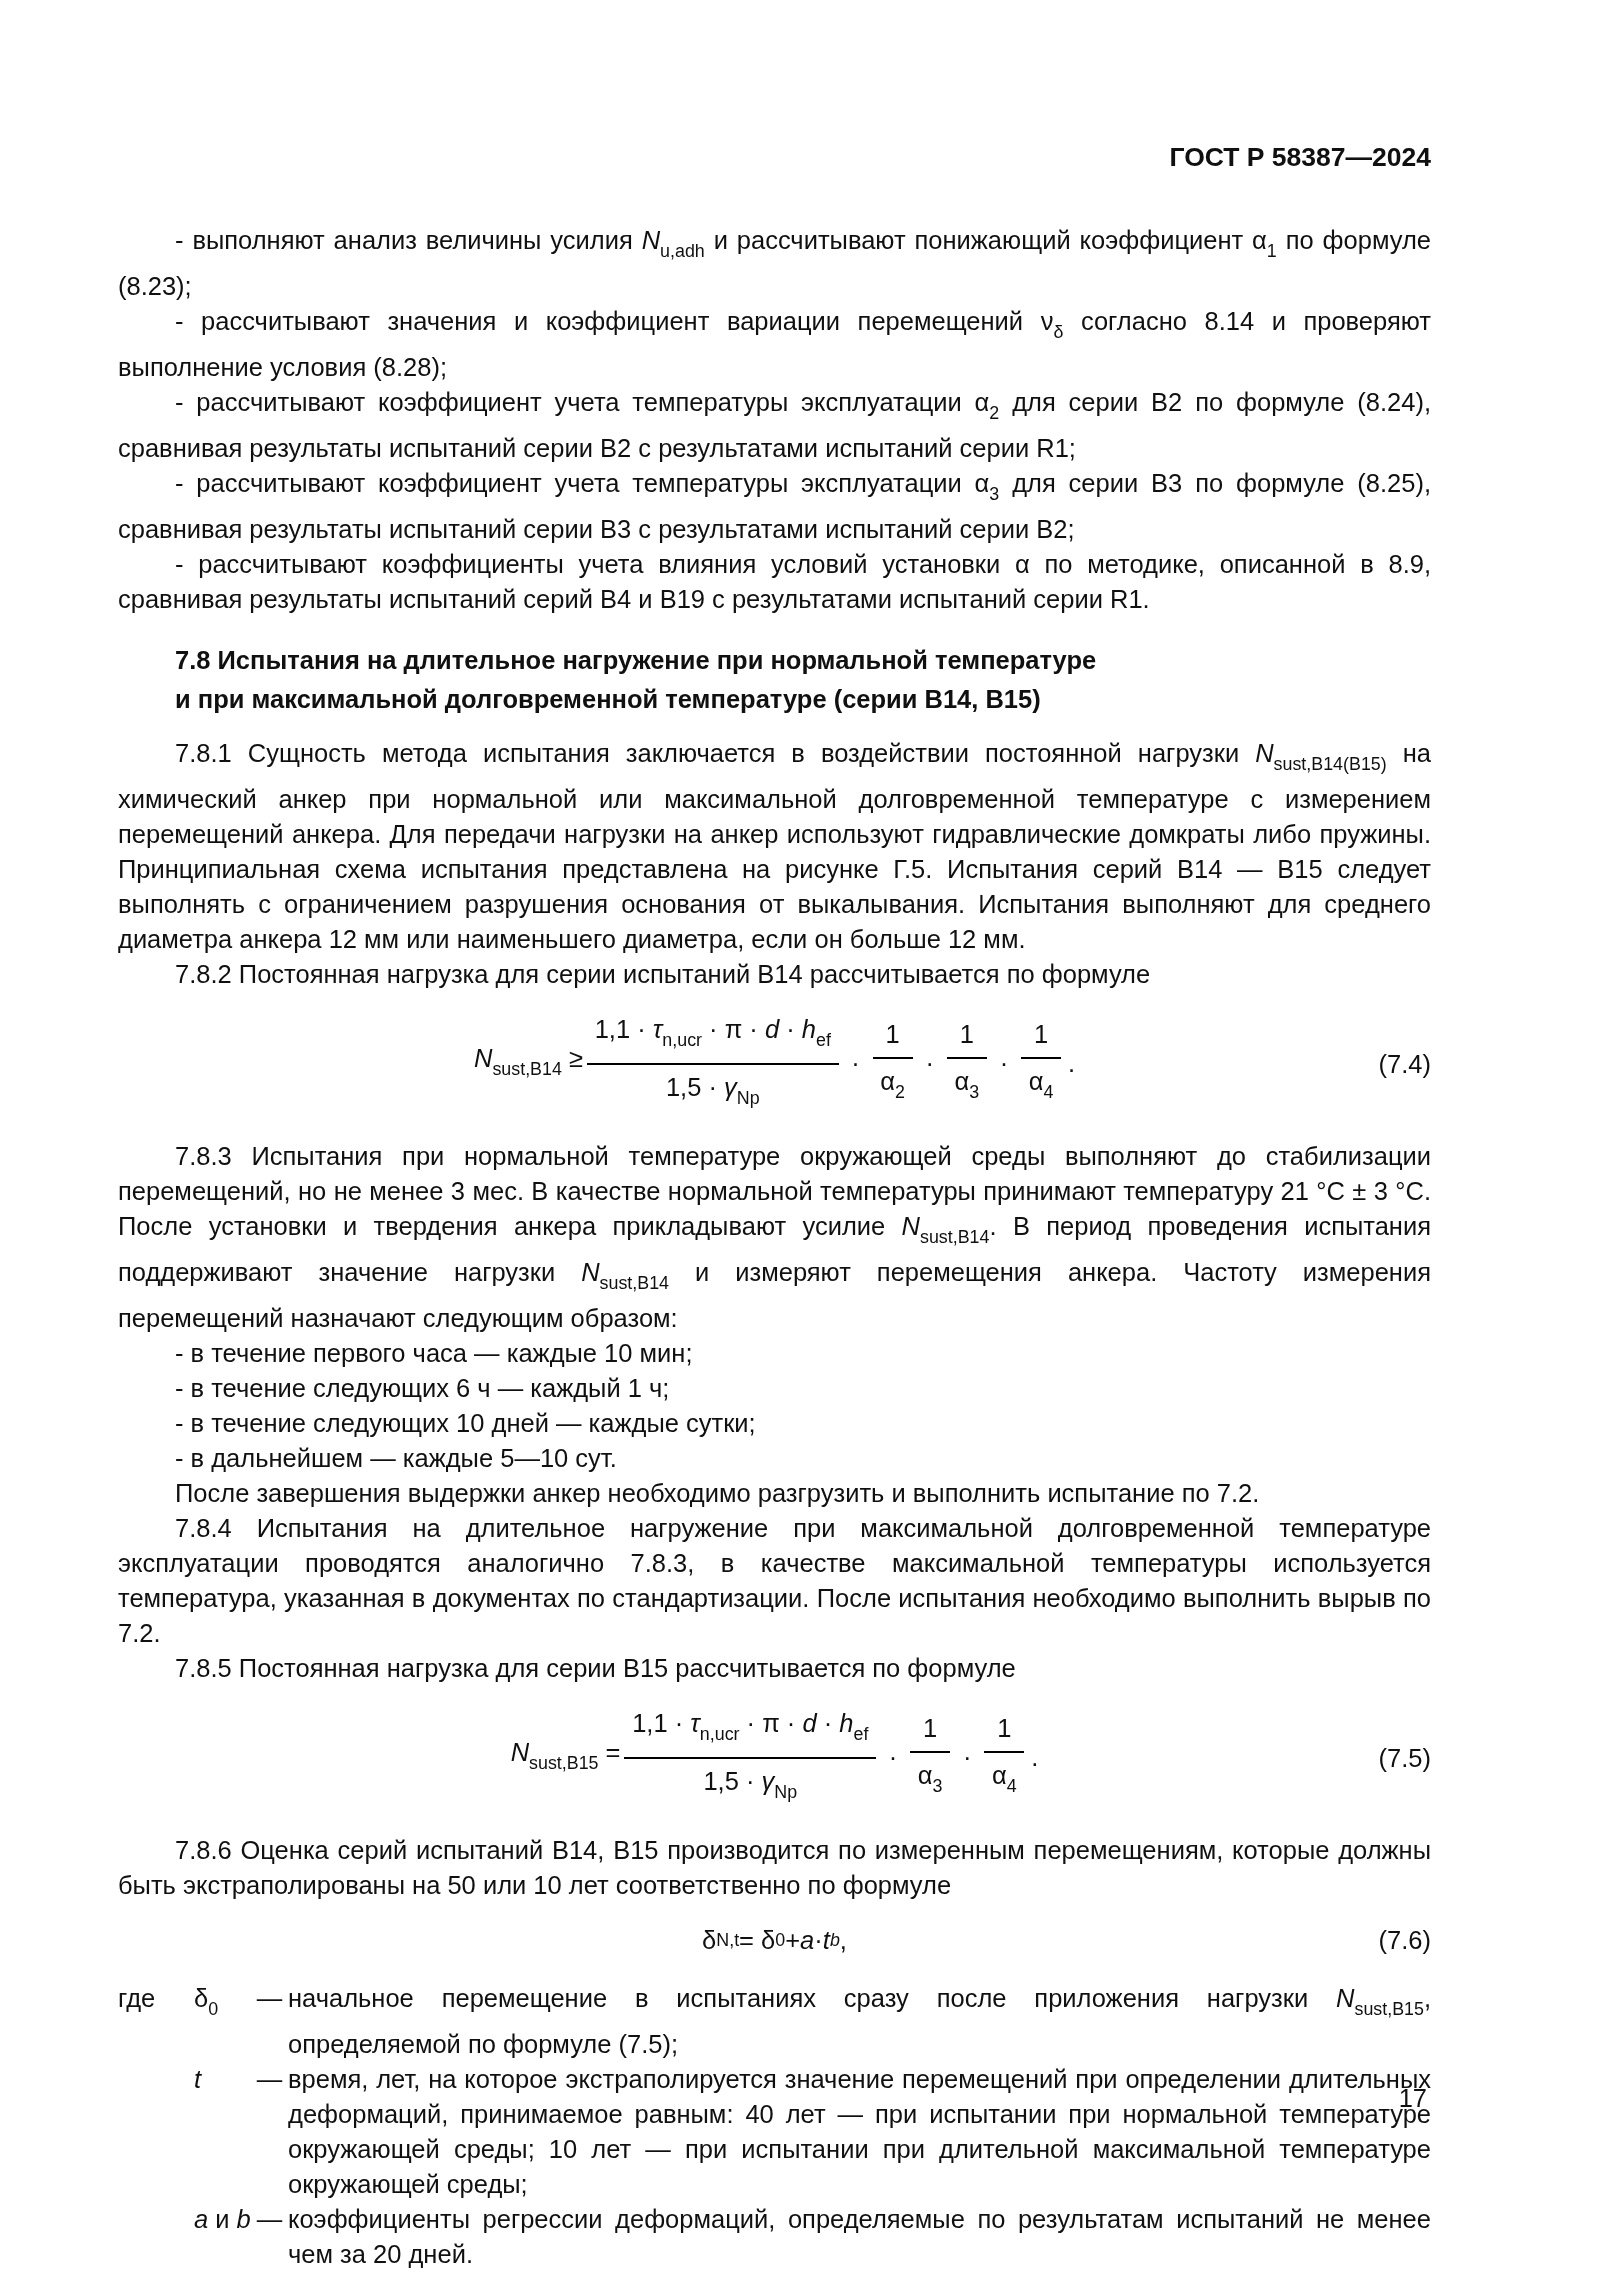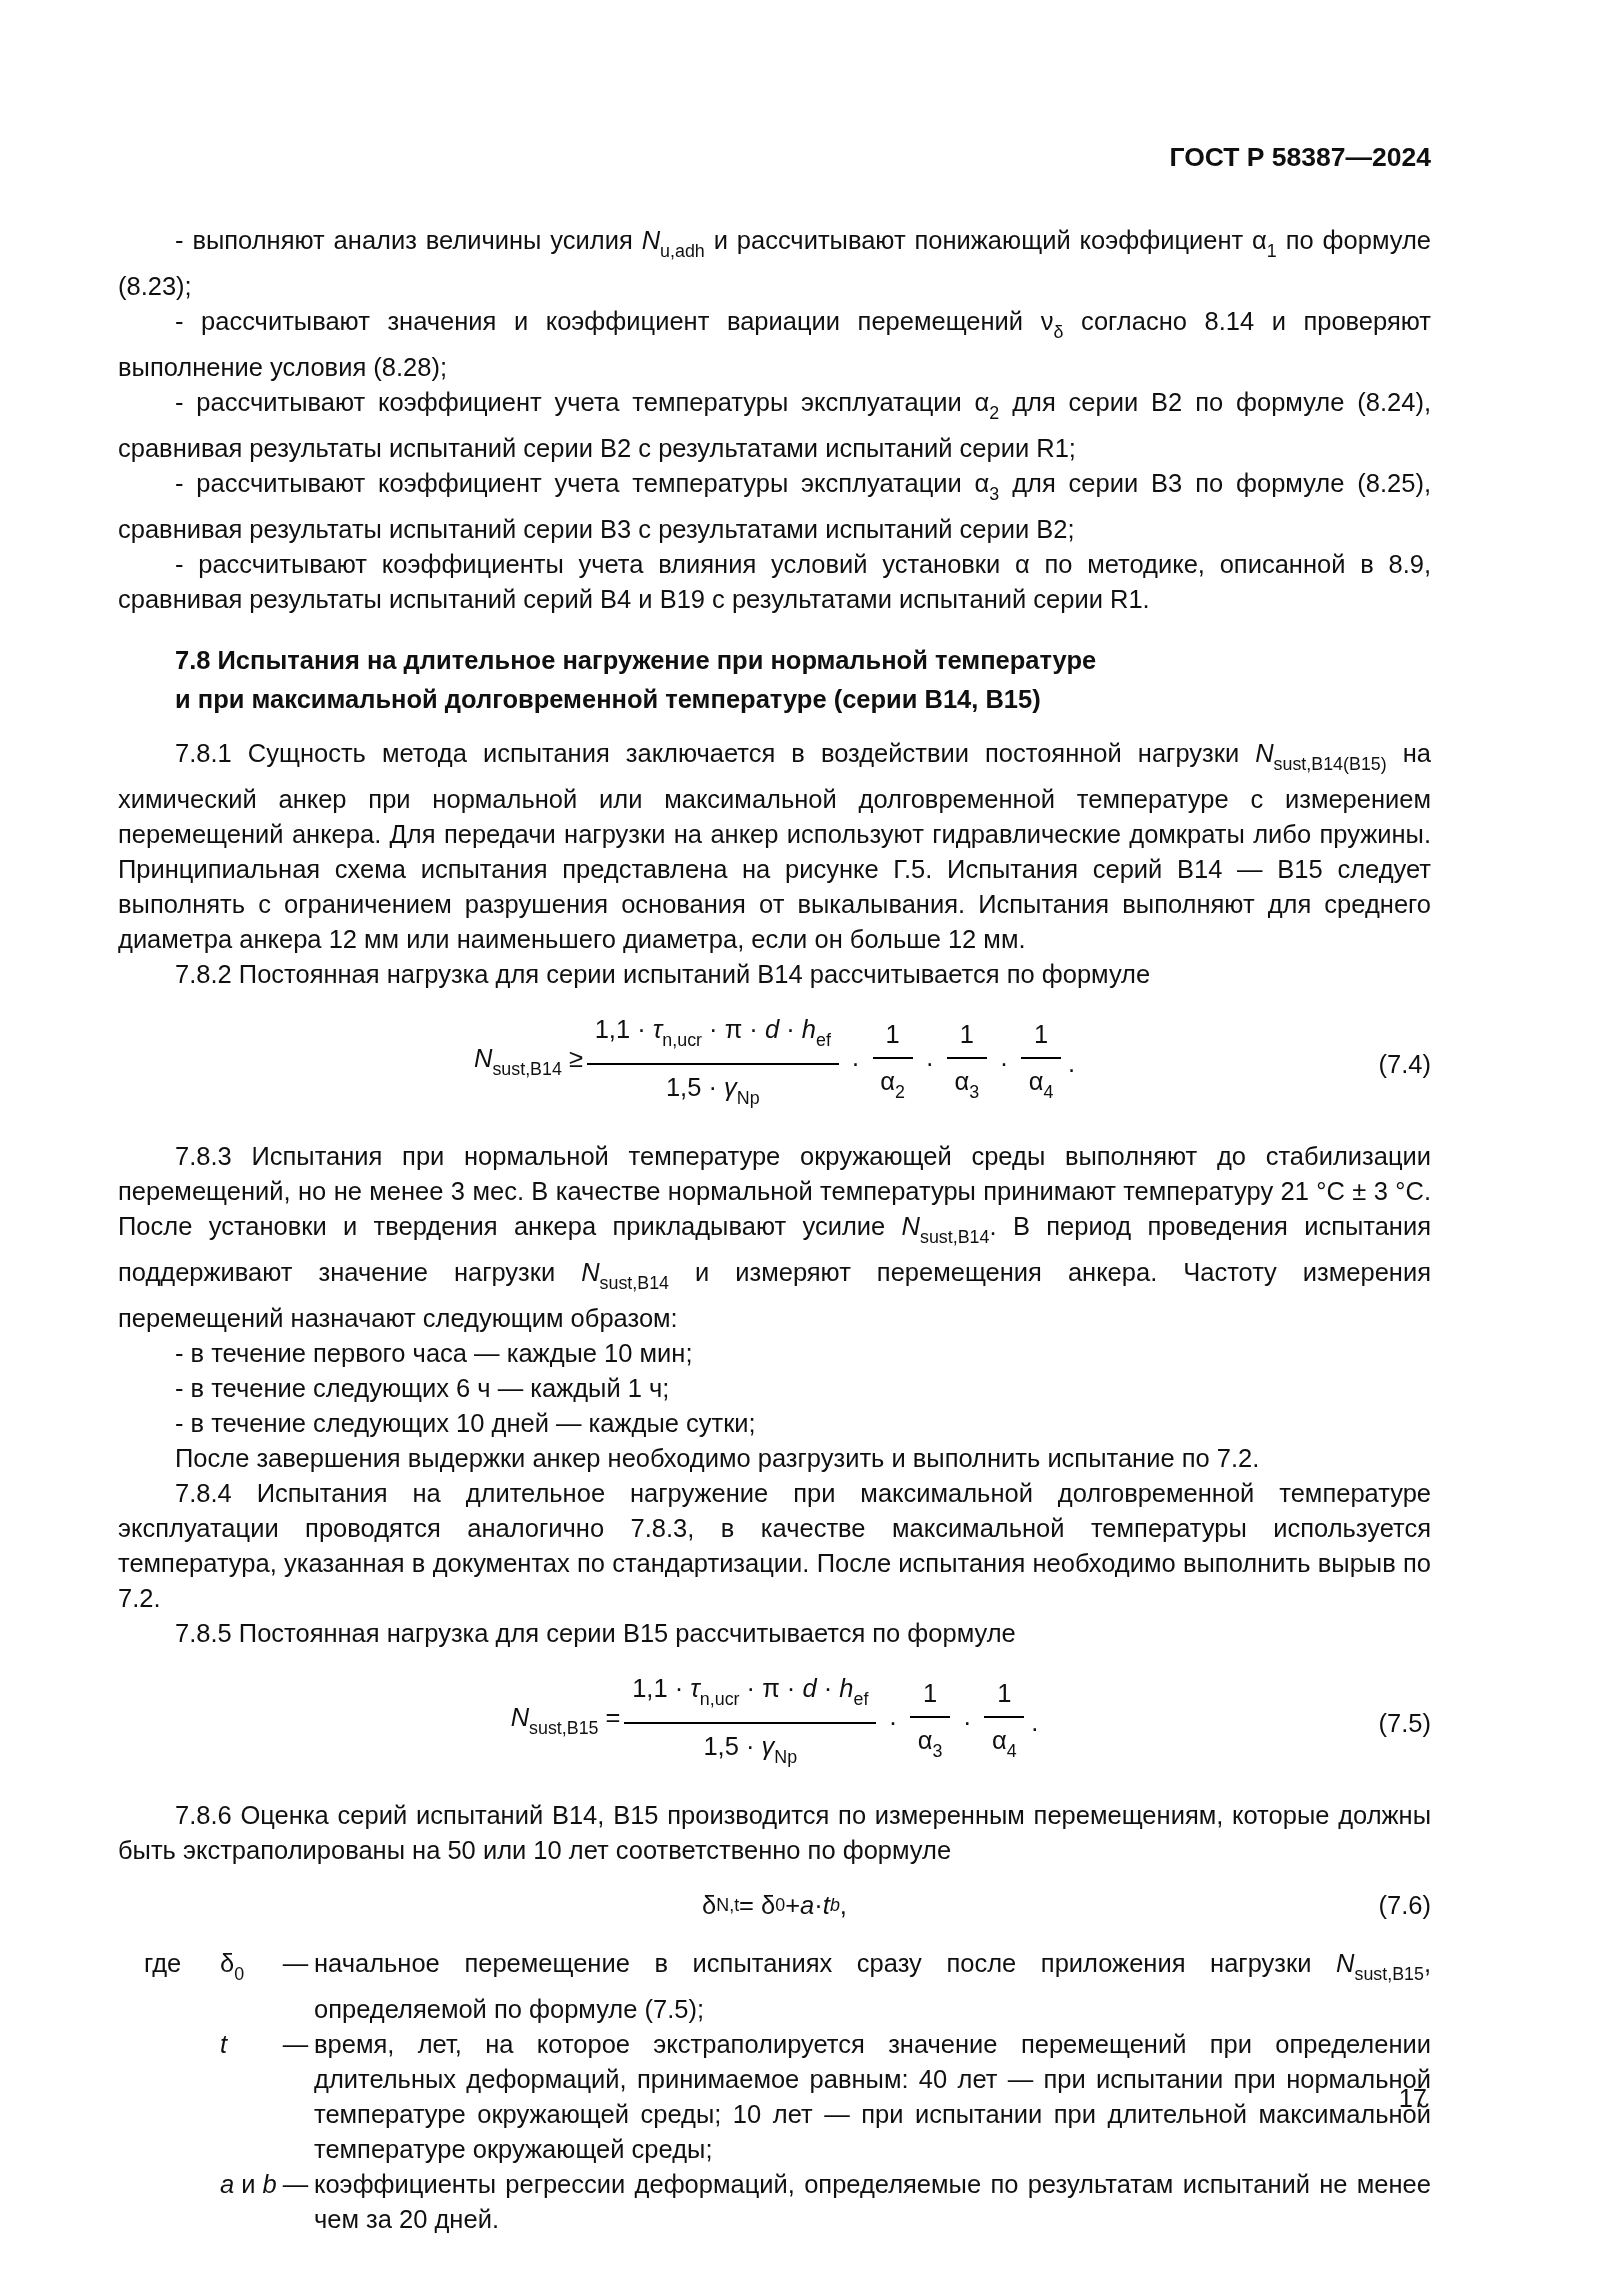--- a/index.html
+++ b/index.html
@@ -26,21 +26,21 @@
     position:relative;display:flex;justify-content:center;align-items:center;
     margin:19.6px 0 23.5px;
   }
   .formula{display:flex;align-items:center;}
   .formula-num{position:absolute;right:0;top:50%;transform:translateY(-50%);}
   .frac{display:inline-flex;flex-direction:column;text-align:center;margin:0 3.9px;}
   .frac .fnum{padding:0 7.8px 4.9px;}
   .frac .fden{border-top:2.9px solid #000;padding:4.9px 7.8px 0;}
   .fdot{margin:0 8.8px;}
   .fend{margin-left:2.9px;}
-  .where-row{display:grid;grid-template-columns:76px 57px 37px auto;margin-left:26px;}
+  .where-row{display:grid;grid-template-columns:76px 57px 37px auto;}
   .where-term{text-align:left;}
   .where-dash{text-align:center;}
   .where-def{text-align:justify;}
   .page-number{
     position:absolute;right:194px;bottom:180px;
     font-size:25.5px;
   }
   
   .seg-i{font-style:italic;}
   .seg-sub{font-size:0.7em;vertical-align:-0.45em;}
@@ -94,20 +94,21 @@
         <span class="fend">.</span>
       </div>
       <span class="formula-num">(7.4)</span>
     </div>
 
     <p class="para"><span>7.8.3 Испытания при нормальной температуре окружающей среды выполняют до стабилизации перемещений, но не менее 3 мес. В качестве нормальной температуры принимают температуру 21 °С ± 3 °С. После установки и твердения анкера прикладывают усилие </span><span class="seg-i">N</span><span class="seg-isub">sust</span><span class="seg-sub">,В14</span><span>. В период проведения испытания поддерживают значение нагрузки </span><span class="seg-i">N</span><span class="seg-isub">sust</span><span class="seg-sub">,В14</span><span> и измеряют перемещения анкера. Частоту измерения перемещений назначают следующим образом:</span></p>
 
     <p class="list-line">- в течение первого часа — каждые 10 мин;</p>
     <p class="list-line">- в течение следующих 6 ч — каждый 1 ч;</p>
     <p class="list-line">- в течение следующих 10 дней — каждые сутки;</p>
+    <p class="list-line">- в дальнейшем — каждые 5—10 сут.</p>
 
     <p class="para">После завершения выдержки анкер необходимо разгрузить и выполнить испытание по 7.2.</p>
     <p class="para">7.8.4 Испытания на длительное нагружение при максимальной долговременной температуре эксплуатации проводятся аналогично 7.8.3, в качестве максимальной температуры используется температура, указанная в документах по стандартизации. После испытания необходимо выполнить вырыв по 7.2.</p>
     <p class="para">7.8.5 Постоянная нагрузка для серии В15 рассчитывается по формуле</p>
 
     <div class="formula-row">
       <div class="formula">
         <span><span class="seg-i">N</span><span class="seg-isub">sust</span><span class="seg-sub">,В15</span><span> = </span></span>
         <span class="frac">
           <span class="fnum"><span>1,1 · </span><span class="seg-i">τ</span><span class="seg-isub">n,ucr</span><span> · π · </span><span class="seg-i">d</span><span> · </span><span class="seg-i">h</span><span class="seg-isub">ef</span></span>

